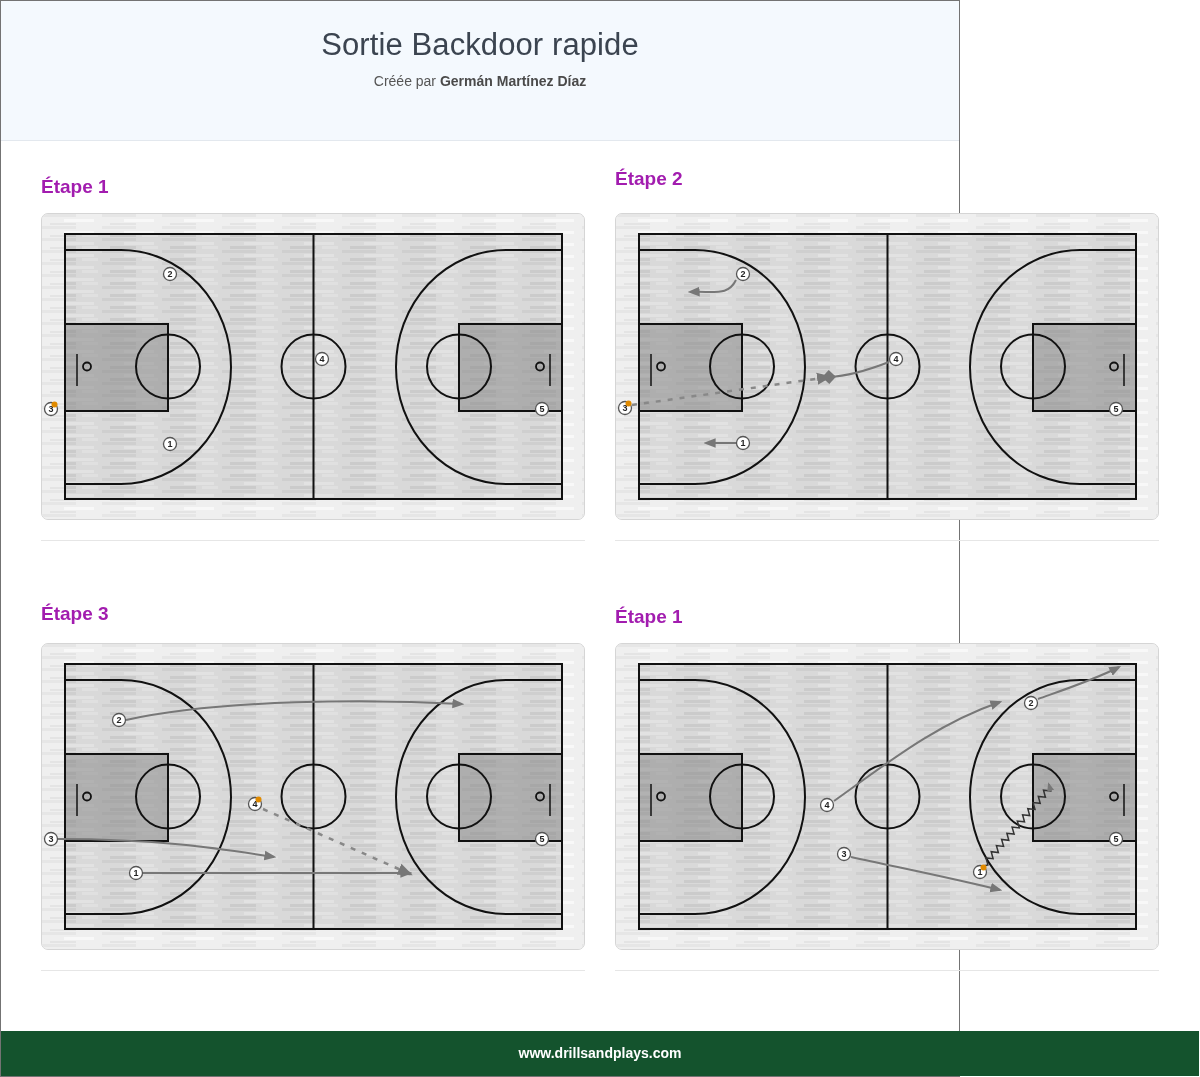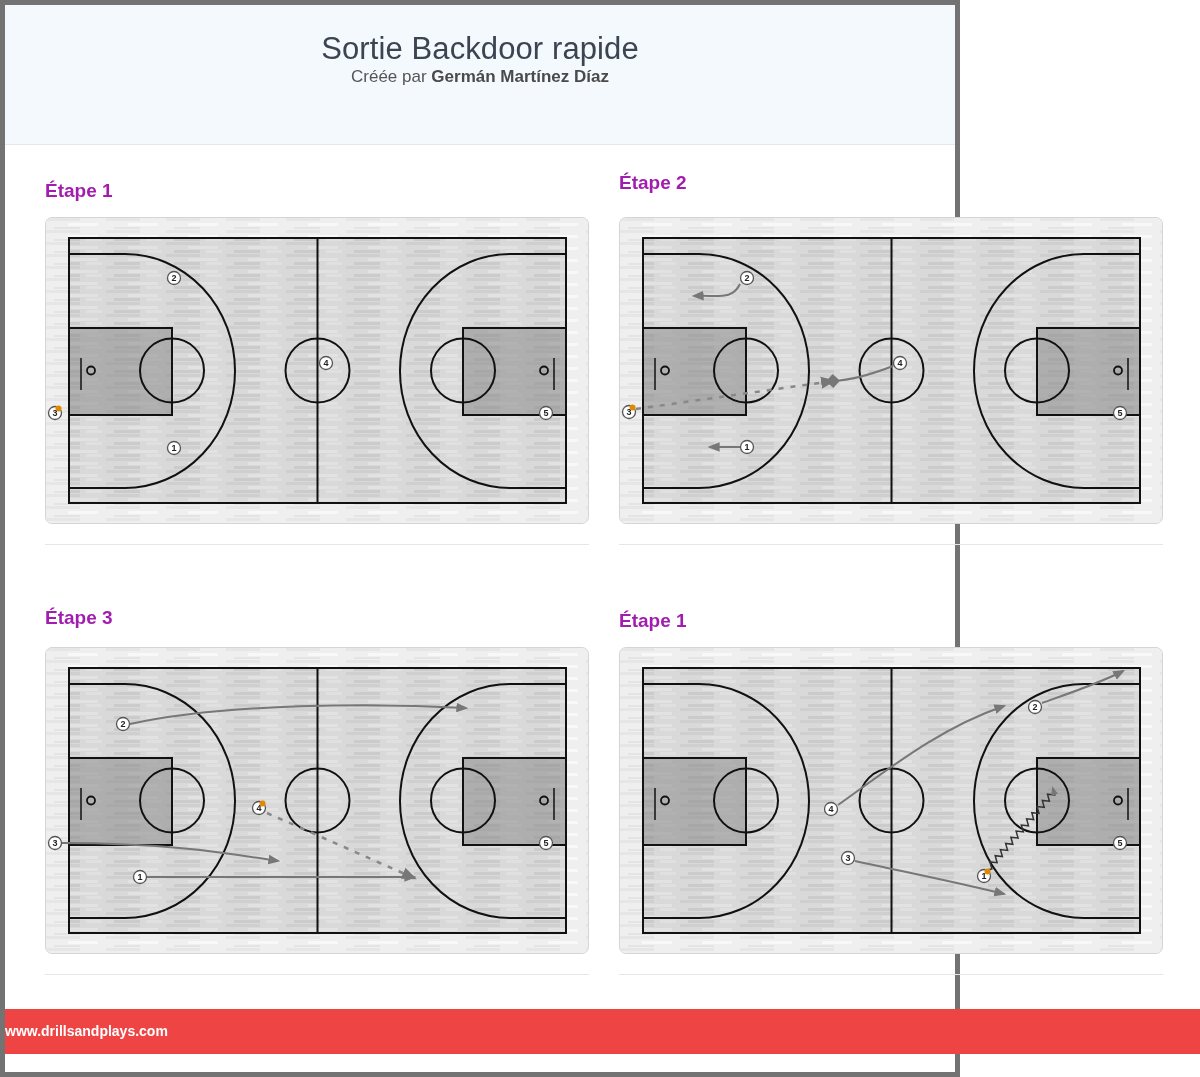--- a/index.html
+++ b/index.html
@@ -1,28 +1,28 @@
 <!DOCTYPE html>
 <html><head>
 <meta charset="utf-8">
 <style>
   *{box-sizing:border-box;margin:0;padding:0}
   html,body{width:1200px;height:1077px;background:#fff;font-family:"Liberation Sans",sans-serif;color:#3d4753;overflow:hidden}
-  .page{position:relative;width:960px;height:1077px;border:5px solid #737373;background:#fff}
+  .page{position:relative;width:960px;height:1077px;border:1px solid #737373;background:#fff}
   .header{height:140px;background:#f4f9fe;border-bottom:1px solid #e3e8ee;text-align:center}
   .title{padding-top:26px;font-size:31px;color:#3b4450;font-weight:400;letter-spacing:0.1px}
-  .subtitle{font-size:17px;color:#555}
+  .subtitle{margin-top:10px;font-size:14px;color:#555}
   .subtitle b{color:#4a4a4a;font-weight:700}
   .grid{position:absolute;left:40px;top:140px;width:1120px}
   .step{position:absolute;width:544px}
   .step h2{font-size:19px;font-weight:700;color:#a21caf;position:absolute;top:0;left:0}
   .panel{position:absolute;left:0;top:72px;width:544px;height:307px;border:1px solid #d5d5d5;border-radius:7px;overflow:hidden;background:#f1f1f1}
   .panel svg{display:block}
   .sep{position:absolute;left:0;top:399px;width:544px;height:1px;background:#e6e6e6}
-  .footer{position:absolute;left:0;top:1004px;width:1198px;height:45px;background:#ef4444;text-align:left;line-height:45px;color:#fff;font-weight:700;font-size:14px}
+  .footer{position:absolute;left:0;top:1030px;width:1198px;height:45px;background:#14532d;text-align:center;line-height:45px;color:#fff;font-weight:700;font-size:14px}
 </style>
 </head>
 <body>
 
 <div class="page">
   <div class="header">
     <h1 class="title">Sortie Backdoor rapide</h1>
     <div class="subtitle">
       <span>Créée par</span>
       <b>Germán Martínez Díaz</b>

